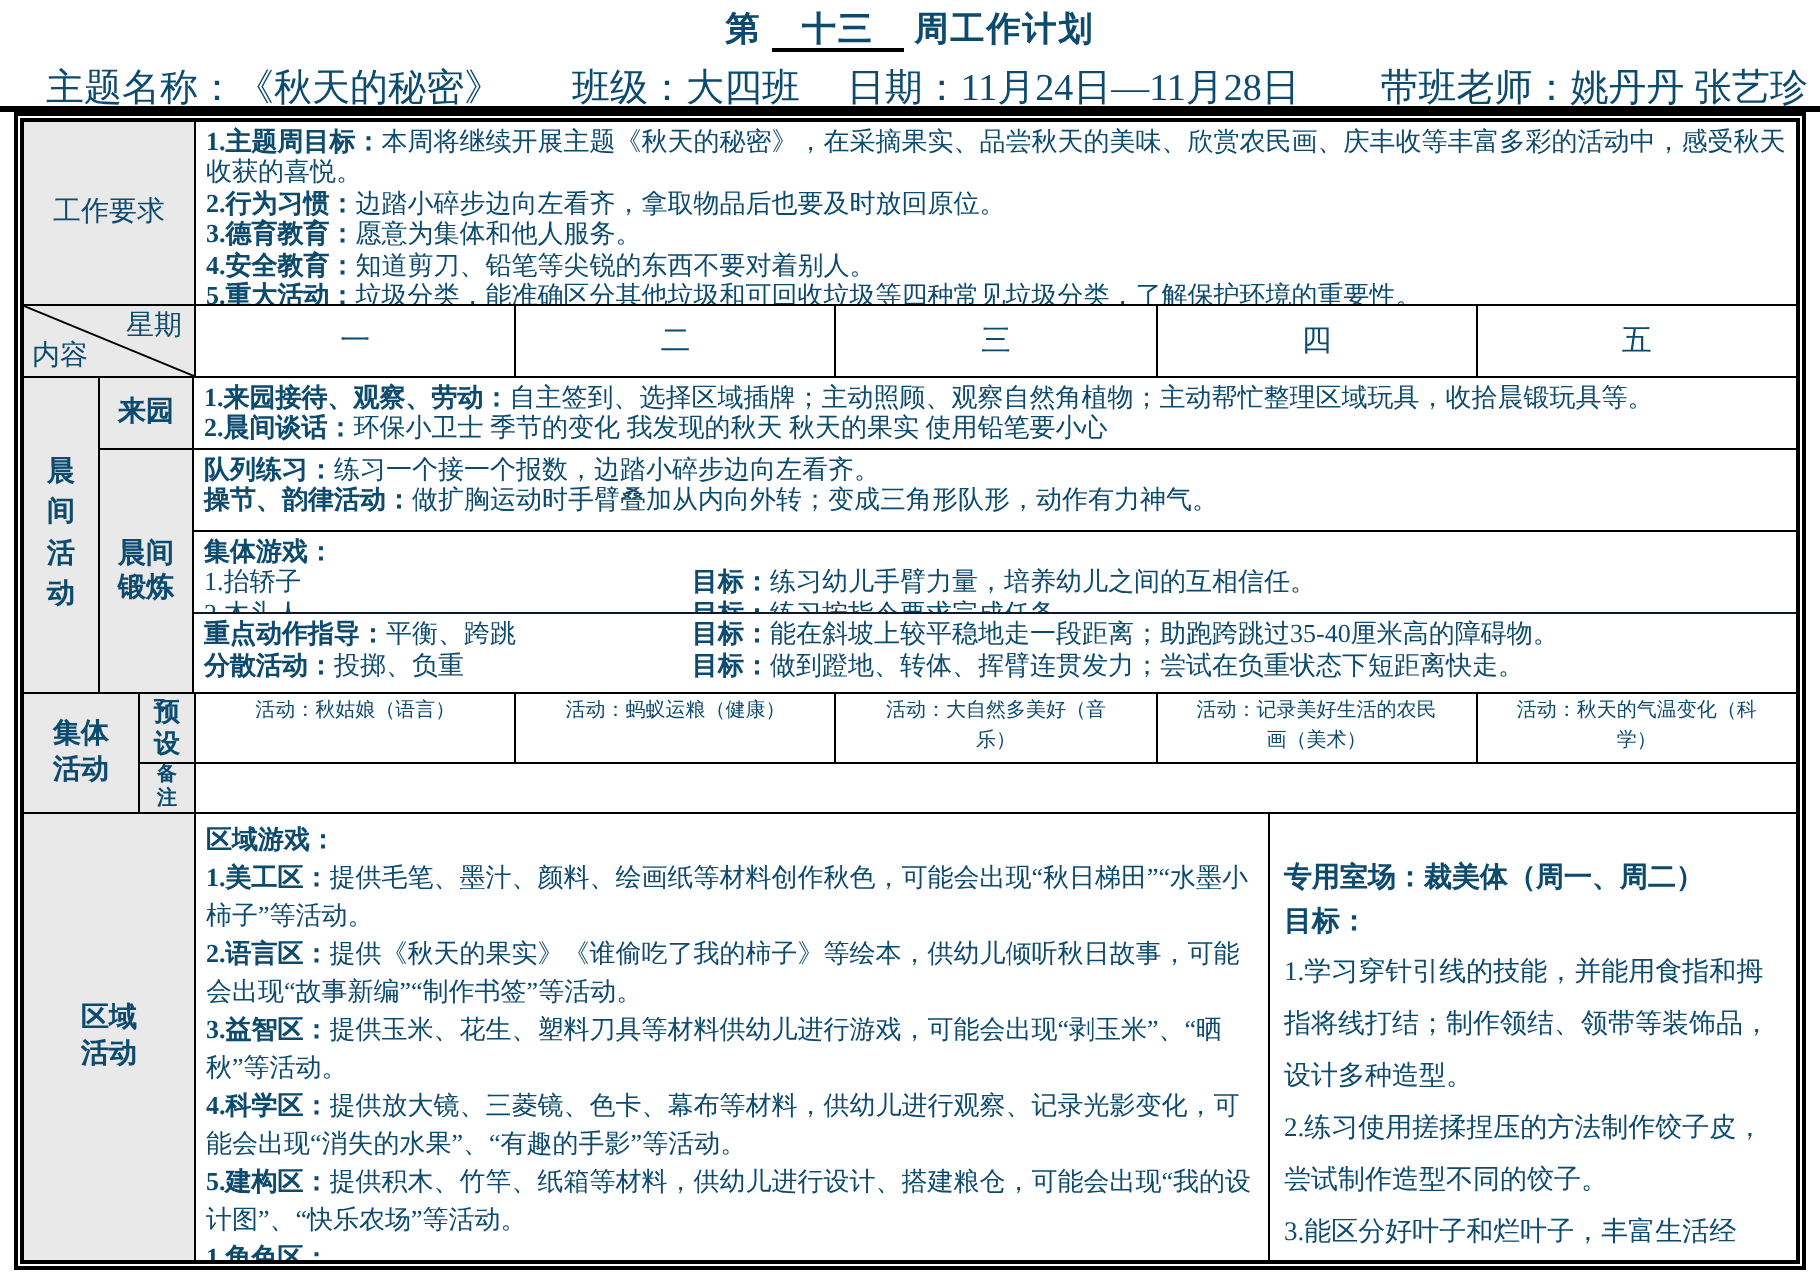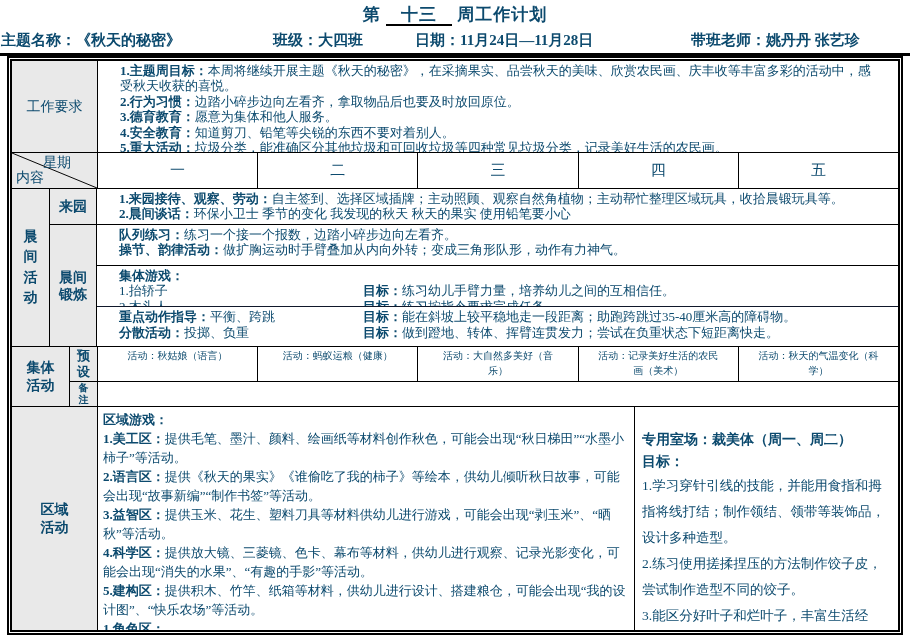--- a/index.html
+++ b/index.html
@@ -6,52 +6,52 @@
   html,body { background:#fff; }
   .page {
     position:relative; width:910px; height:642px; background:#ffffff;
     font-family:"Liberation Serif","DejaVu Serif",serif; color:#0c4a6e;
     overflow:hidden;
   }
   
   .doc-header { height:56px; border-bottom:3px solid #000; }
   .title-line { text-align:center; font-size:17px; font-weight:bold; padding-top:3px; letter-spacing:1px; }
   .blank-underline { border-bottom:2px solid #000; padding:0 15px; display:inline-block; line-height:1.05; }
-  .info-line { display:flex; font-size:15px; font-weight:bold; padding:5px 6px 0 1px; white-space:nowrap; }
+  .info-line { display:flex; font-size:19px; font-weight:normal; padding:5px 6px 0 23px; white-space:nowrap; }
   .info-theme { width:272px; }
   .info-class { width:142px; }
   .info-date  { width:276px; }
   .info-teacher { flex:1; }
   
   .sheet {
     position:absolute; left:7px; top:56px; width:896px; height:579px;
     border:5px double #000; display:flex; flex-direction:column; background:#fff;
   }
   .trow { display:flex; width:100%; overflow:hidden; }
   .bb { border-bottom:1px solid #000; }
   .label-cell {
     background:#e9e9e9; display:flex; align-items:center; justify-content:center;
     text-align:center; border-right:1px solid #000; flex-shrink:0;
     font-size:14px; line-height:1.25; overflow:hidden;
   }
   .content { flex:1; background:#fff; overflow:hidden; }
-  .pad { padding:2px 22px; }
+  .pad { padding:2px 5px; }
   .line { font-size:13px; line-height:15.4px; }
   .line b { letter-spacing:0; }
   
   .row-req { height:92px; }
   .lbl-req { width:86px; }
   
   .row-week { height:36px; }
   .diag-cell {
     position:relative; width:86px; flex-shrink:0; background:#e9e9e9;
     border-right:1px solid #000; font-size:14px; overflow:hidden;
   }
   .diag-cell svg { position:absolute; left:0; top:0; width:100%; height:100%; }
-  .diag-week { position:absolute; top:1px; right:26px; }
+  .diag-week { position:absolute; top:1px; right:6px; }
   .diag-content { position:absolute; bottom:1px; left:4px; }
   .day-cells { flex:1; display:flex; }
   .day-cell {
     flex:1; display:flex; align-items:center; justify-content:center;
     font-size:15px;
   }
   .day-cell + .day-cell { border-left:1px solid #000; }
   
   .row-morning { height:158px; }
   .lbl-vert {
@@ -128,21 +128,21 @@
       <div class="label-cell lbl-req">工作要求</div>
       <div class="content pad">
   <div class="line"><b>1.主题周目标：</b><span>本周将继续开展主题《秋天的秘密》，在采摘果实、品尝秋天的美味、欣赏农民画、庆丰收等丰富多彩的活动中，感受秋天收获的喜悦。</span></div>
 
   <div class="line"><b>2.行为习惯：</b><span>边踏小碎步边向左看齐，拿取物品后也要及时放回原位。</span></div>
 
   <div class="line"><b>3.德育教育：</b><span>愿意为集体和他人服务。</span></div>
 
   <div class="line"><b>4.安全教育：</b><span>知道剪刀、铅笔等尖锐的东西不要对着别人。</span></div>
 
-  <div class="line"><b>5.重大活动：</b><span>垃圾分类，能准确区分其他垃圾和可回收垃圾等四种常见垃圾分类，记录美好生活的农民画。</span></div>
+  <div class="line"><b>5.重大活动：</b><span>垃圾分类，能准确区分其他垃圾和可回收垃圾等四种常见垃圾分类，了解保护环境的重要性。</span></div>
 </div>
     </div>
 
     <div class="trow row-week bb">
       <div class="diag-cell">
         <svg viewBox="0 0 86 36" preserveAspectRatio="none">
             <line x1="0" y1="0" x2="86" y2="36" stroke="#000" stroke-width="1"></line>
           </svg>
         <span class="diag-week">星期</span>
         <span class="diag-content">内容</span>

